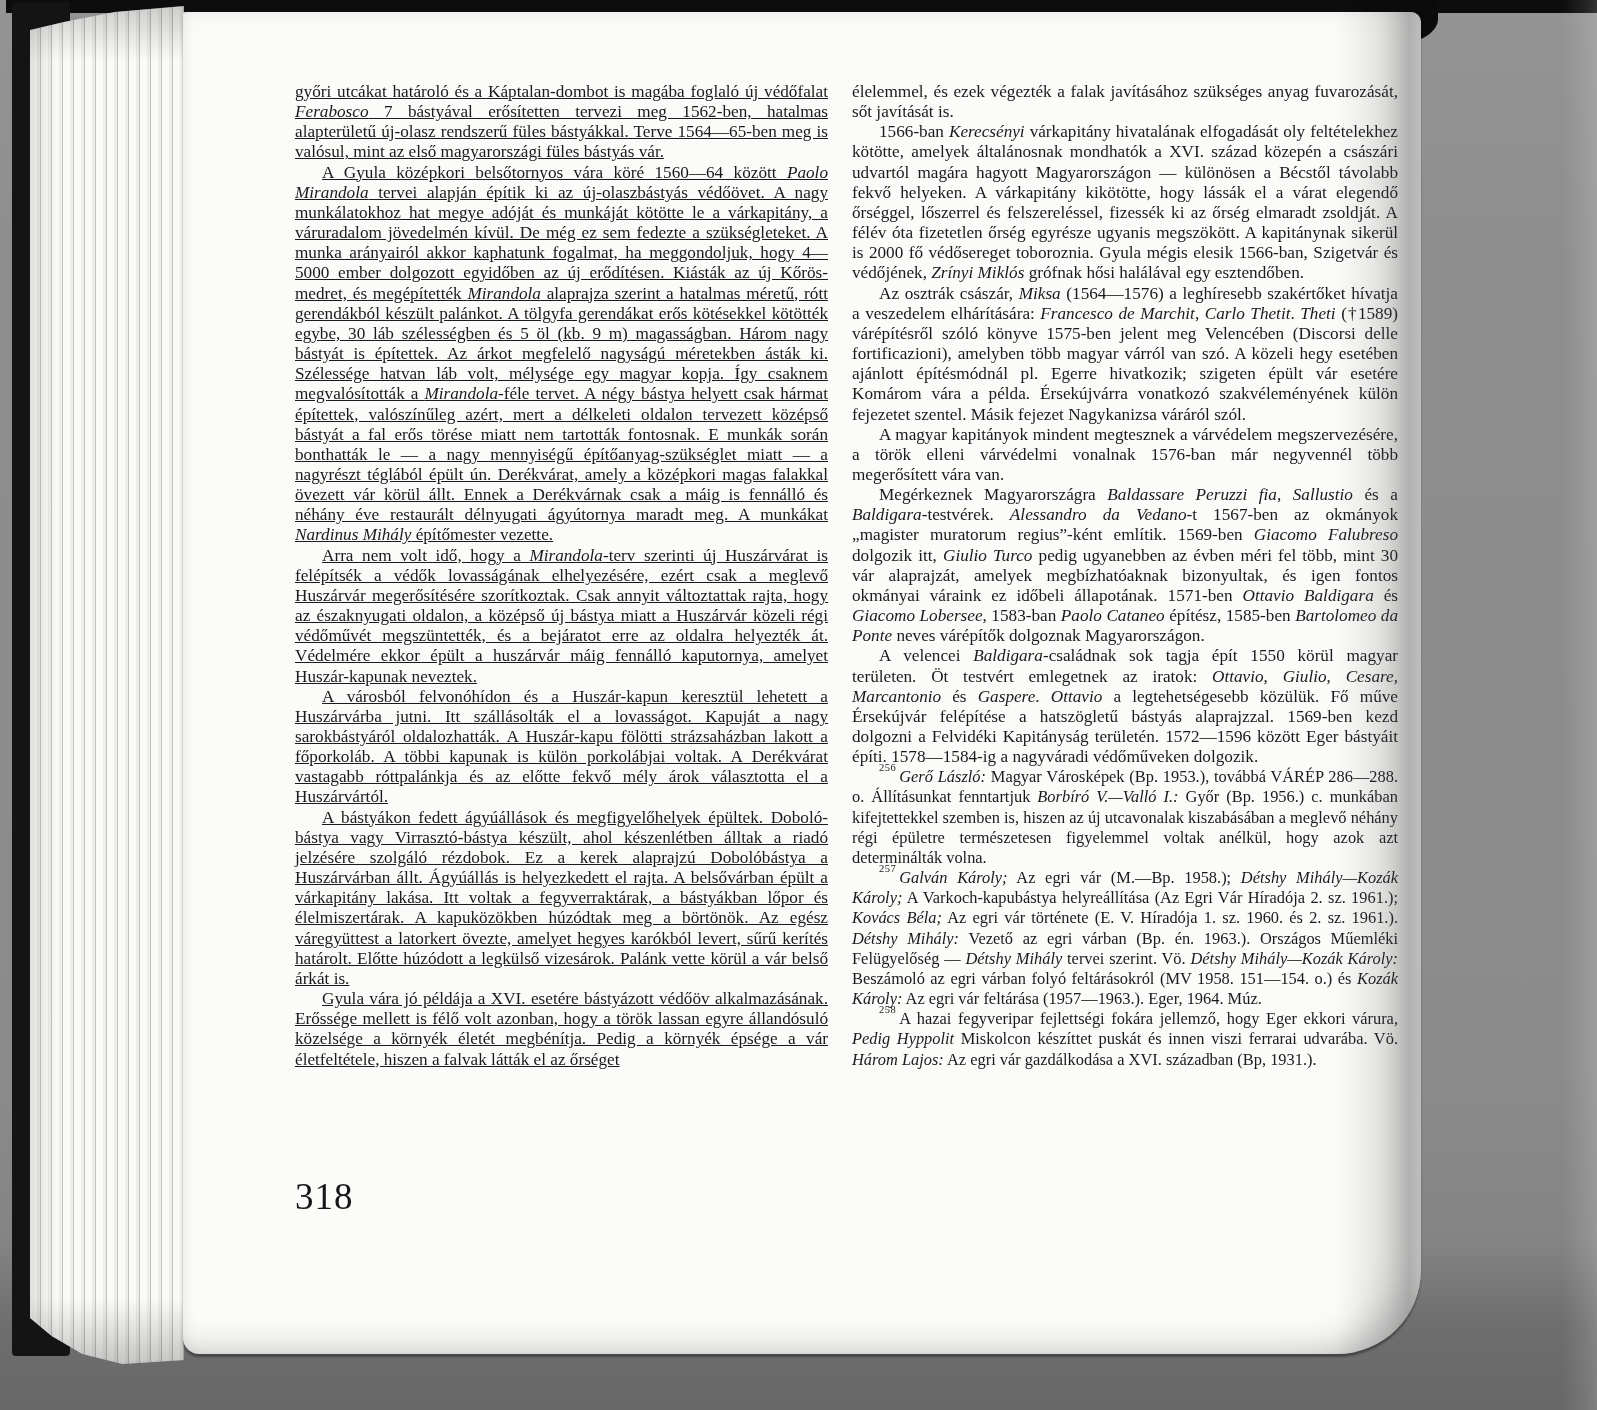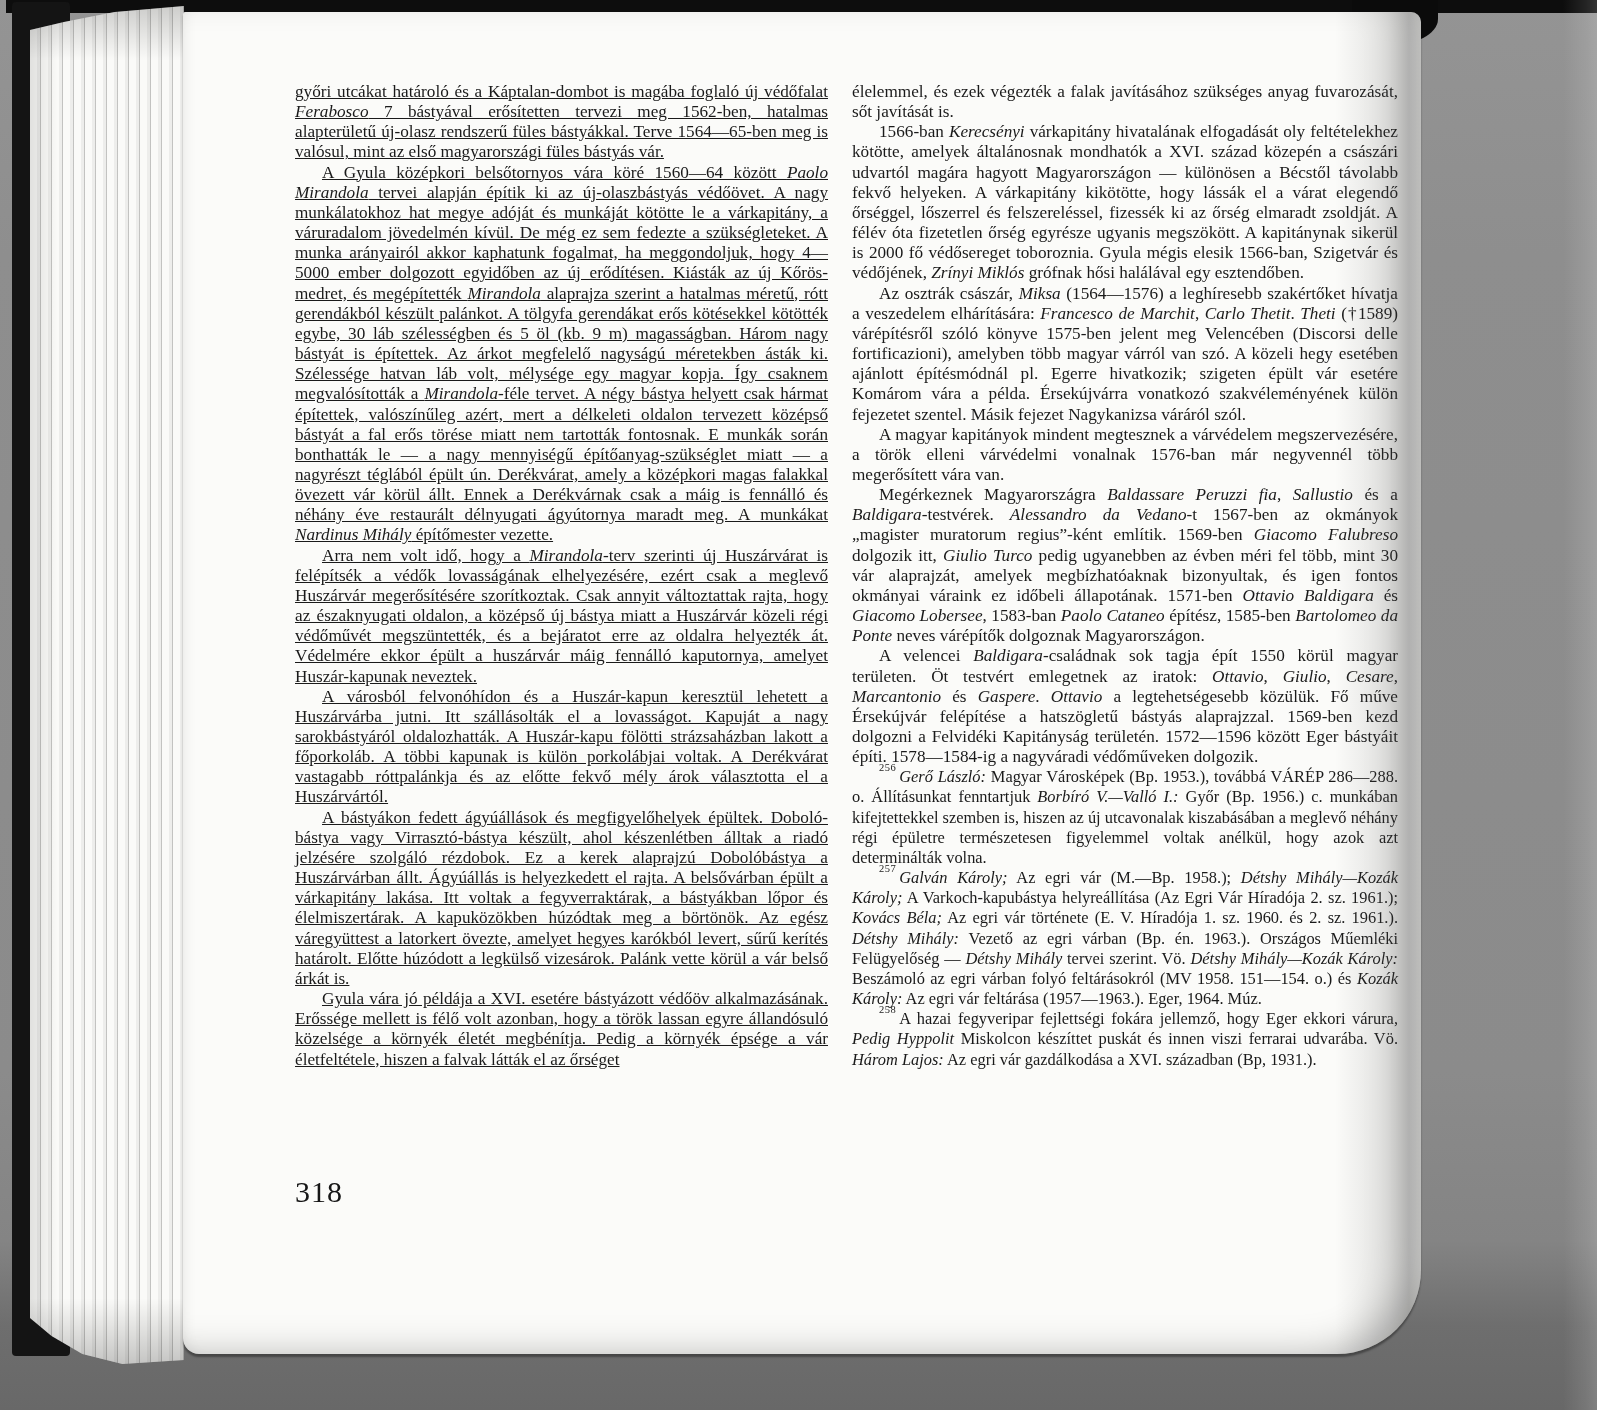--- a/index.html
+++ b/index.html
@@ -46,21 +46,21 @@
     border-radius:0 10px 84px 0;
   }
   .col{position:absolute;top:70px;font-size:17.2px;line-height:20.15px;color:#1a1a1a;text-align:justify;}
   .col-left{left:112px;width:533px;text-decoration:underline;}
   .col-right{left:669px;width:546px;}
   .para{margin:0;text-indent:27px;}
   .para.noindent{text-indent:0;}
   .para.footnote{font-size:16.4px;}
   .para i{font-style:italic;}
   .para sup{font-size:10.5px;line-height:0;position:relative;top:-5px;margin-right:3px;letter-spacing:0.5px;}
-  .page-num{position:absolute;left:112px;top:1163px;font-size:30px;color:#161616;letter-spacing:1px;}
+  .page-num{position:absolute;left:112px;top:1163px;font-size:37px;color:#161616;letter-spacing:1px;}
 </style>
 </head>
 <body>
 
 <div class="scene">
   <div class="top-strip"></div>
   <div class="corner-blob"></div>
   <div class="right-edge-light"></div>
   <div class="spine-backing"></div>
   <div class="spine-stack"></div>

